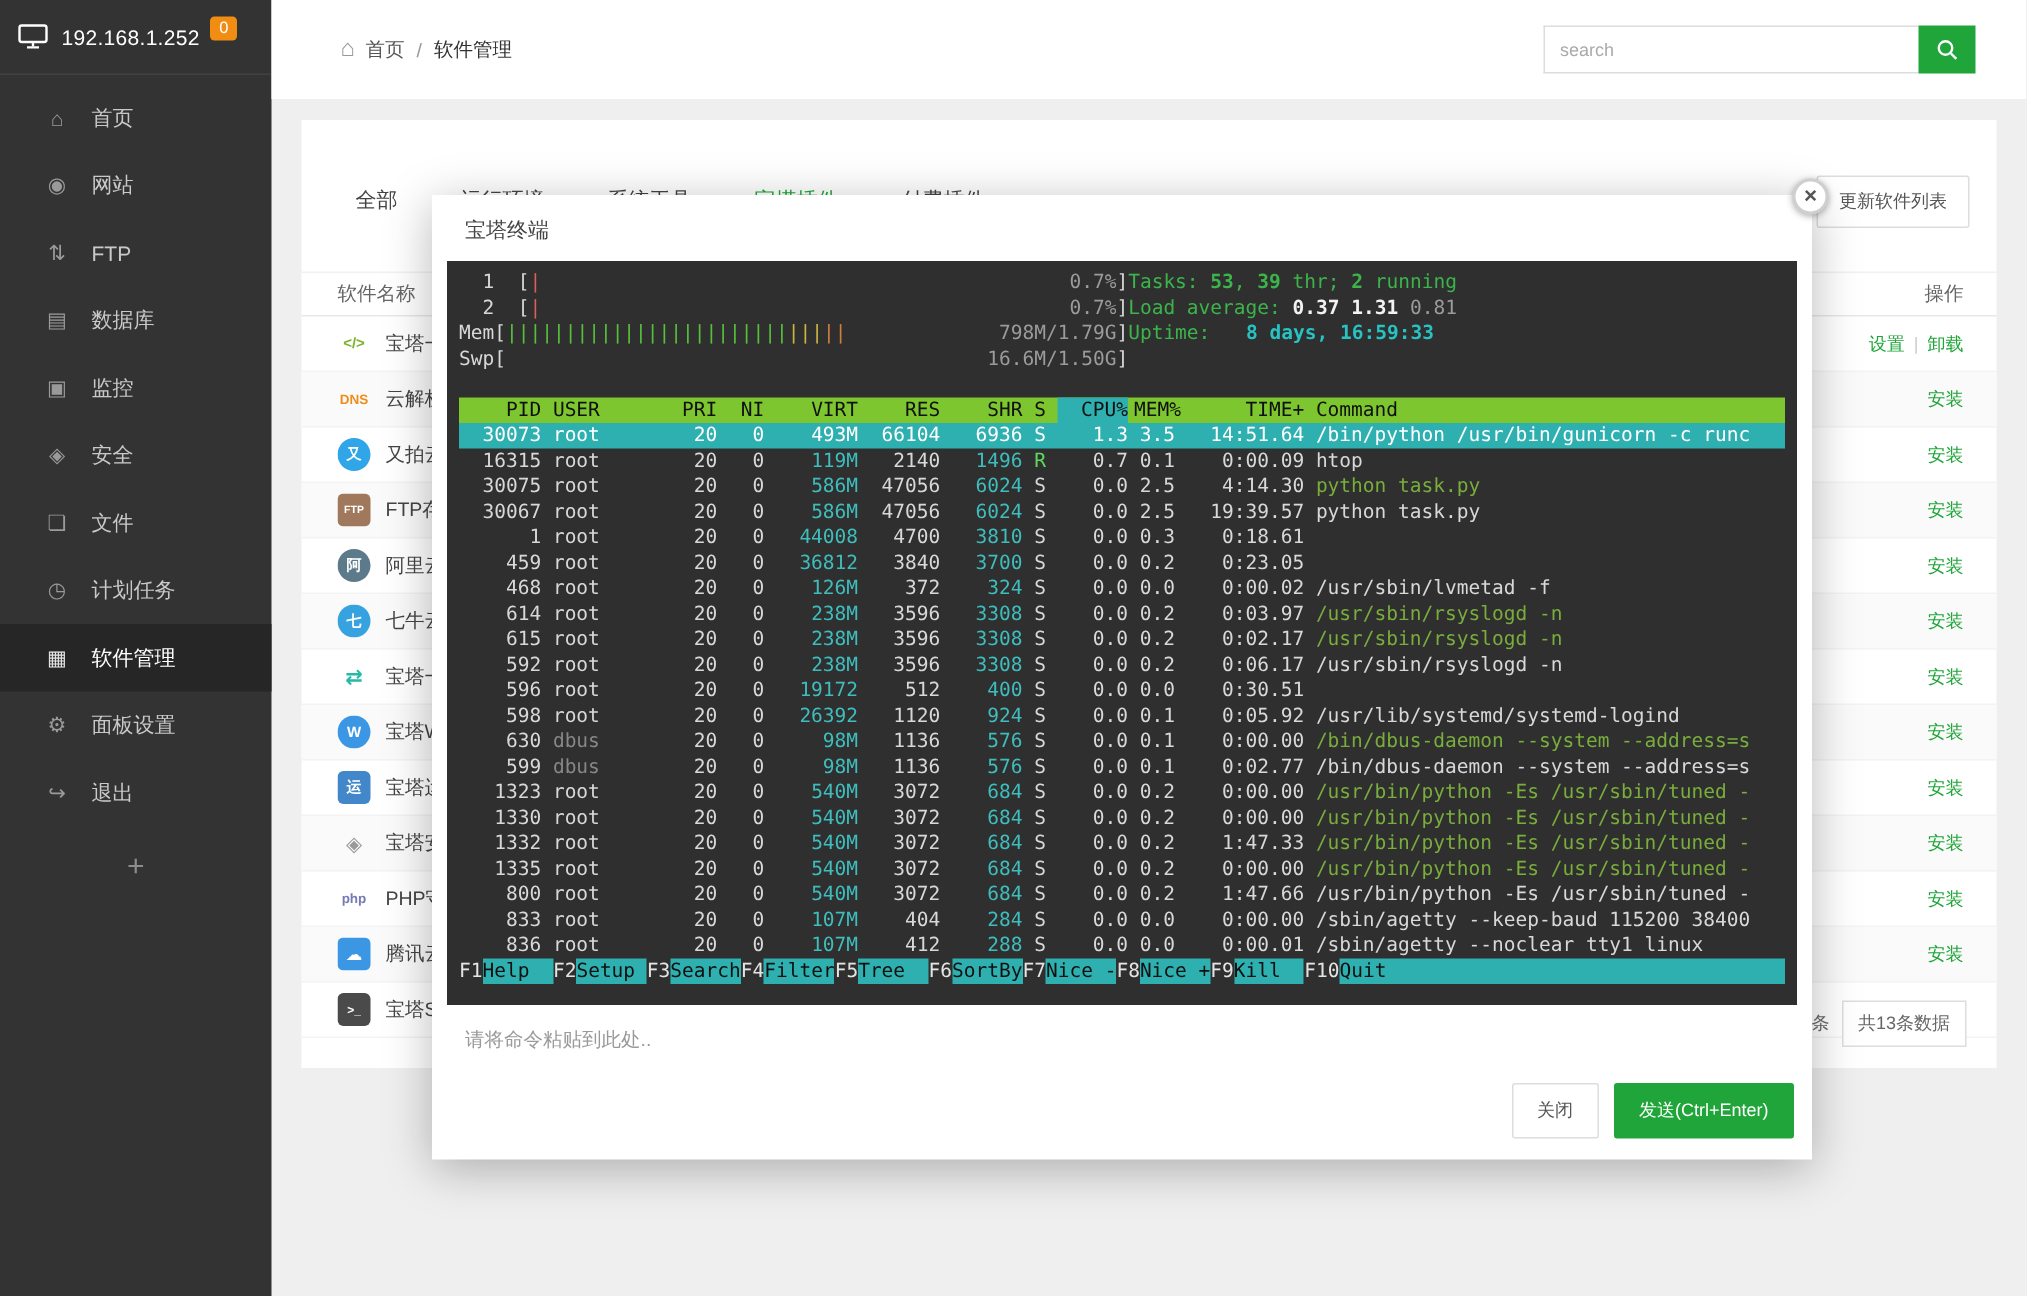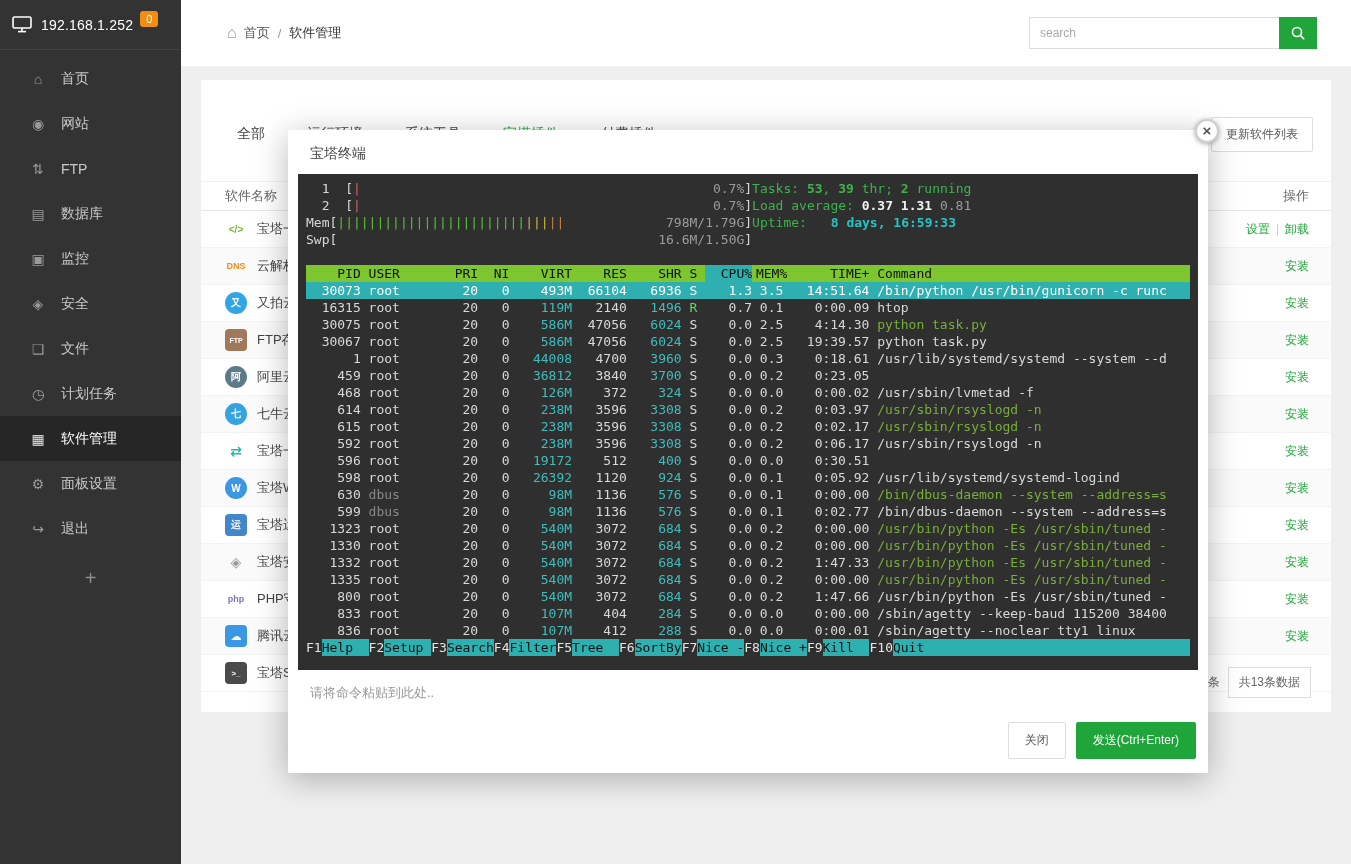--- a/index.html
+++ b/index.html
@@ -409,26 +409,25 @@
             <span class="c-time">19:39.57</span>
             <span class="c-cmd">python task.py</span>
           </div>
           <div class="prow">
             <span class="c-pid">1</span>
             <span class="c-user">root</span>
             <span class="c-pri">20</span>
             <span class="c-ni">0</span>
             <span class="c-virt cyan">44008</span>
             <span class="c-res">4700</span>
-            <span class="c-shr cyan">3960</span>
+            <span class="c-shr cyan">3810</span>
             <span class="c-s">S</span>
             <span class="c-cpu">0.0</span>
             <span class="c-mem">0.3</span>
             <span class="c-time">0:18.61</span>
-            <span class="c-cmd">/usr/lib/systemd/systemd --system --d</span>
           </div>
           <div class="prow">
             <span class="c-pid">459</span>
             <span class="c-user">root</span>
             <span class="c-pri">20</span>
             <span class="c-ni">0</span>
             <span class="c-virt cyan">36812</span>
             <span class="c-res">3840</span>
             <span class="c-shr cyan">3700</span>
             <span class="c-s">S</span>

